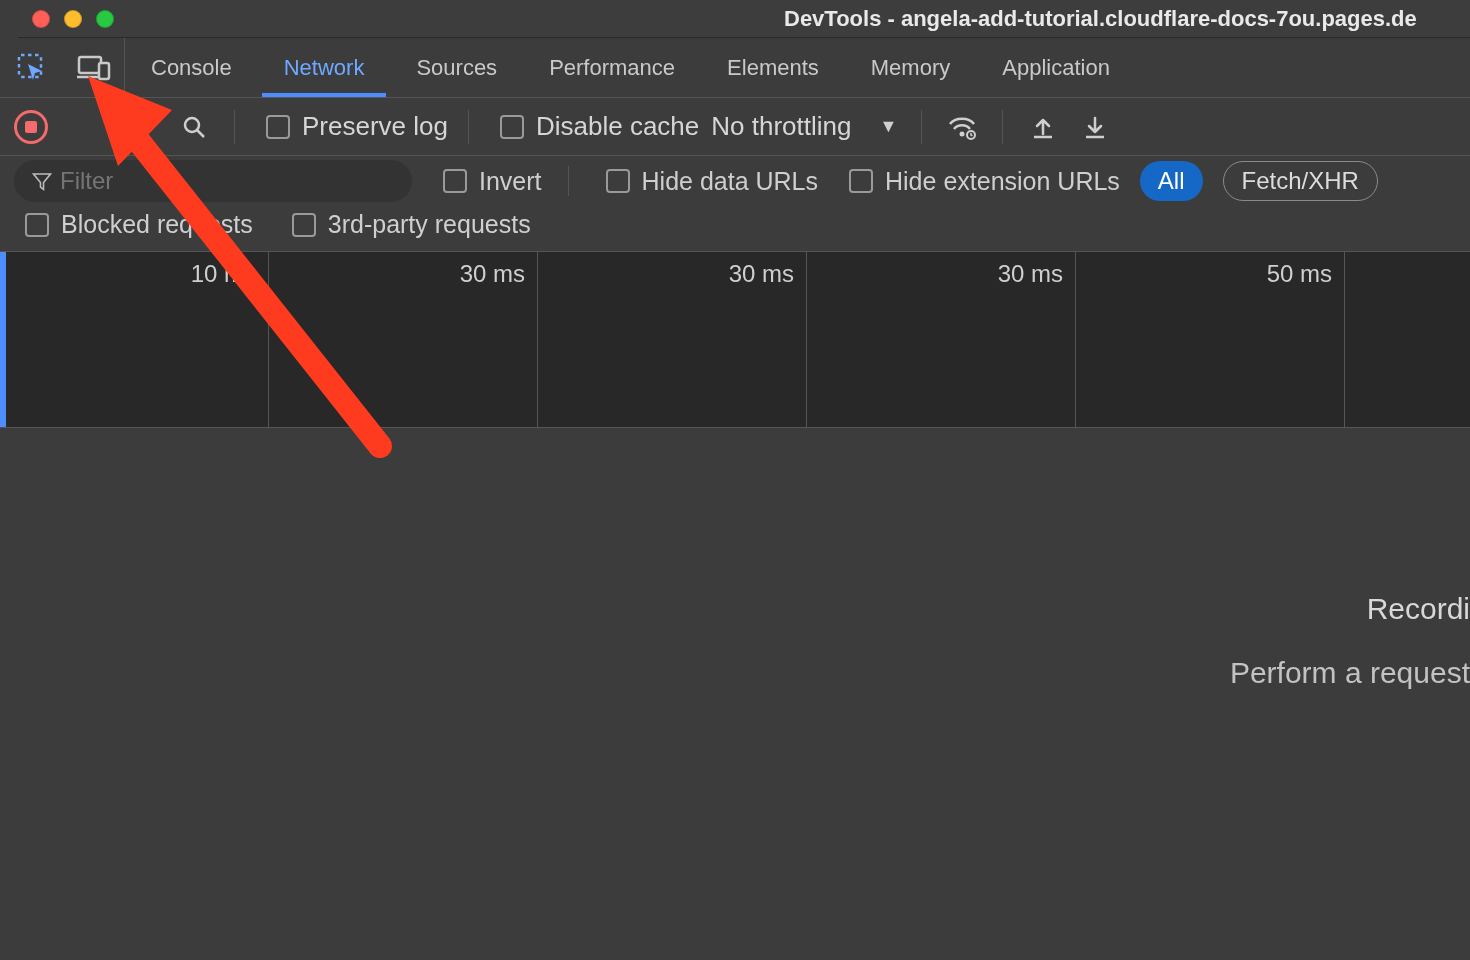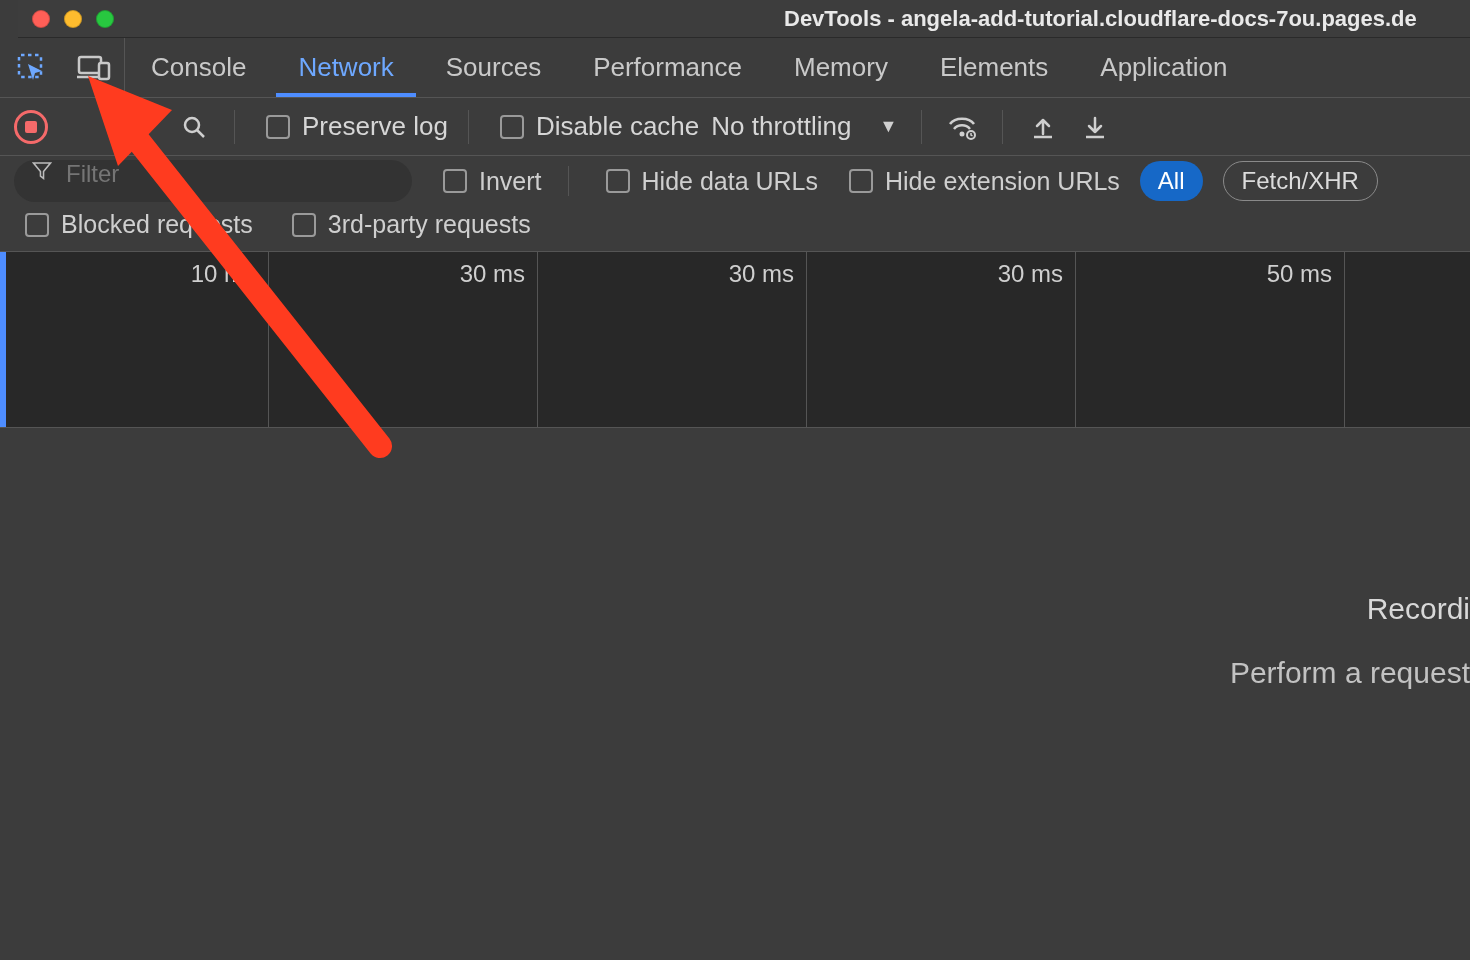--- a/index.html
+++ b/index.html
@@ -49,21 +49,21 @@
     display: flex; align-items: center; height: 100%;
     padding: 0 10px 0 12px; gap: 22px;
     border-right: 1px solid #555;
   }
   .iconbtn { display:flex; align-items:center; justify-content:center; width:40px; height:40px; cursor:pointer; }
   .iconbtn svg { display:block; }
   .tabs { display:flex; align-items:stretch; height:100%; }
   .tab {
     display:flex; align-items:center;
     padding: 0 26px;
-    font-size: 26px;
+    font-size: 22px;
     color: #c9c9c9;
     cursor:pointer;
     position: relative;
   }
   .tab.active {
     color: #6ea8ff;
   }
   .tab.active::after {
     content:"";
     position:absolute; left:4px; right:4px; bottom:0;
@@ -102,24 +102,24 @@
 
   
   .filterrow {
     height: 50px;
     background: #3c3c3c;
     display:flex; align-items:center;
     gap: 20px;
     padding: 0 14px;
   }
   .filter-input {
-    display:flex; align-items:flex-start;
+    display:flex; align-items:center;
     width: 398px; height:42px;
     background:#333333; border-radius:21px;
-    padding: 0 18px; gap:14px;
+    padding: 0 18px; gap:8px;
   }
   .filter-input input {
     flex:1; background:transparent; border:none; outline:none;
     color:#bdbdbd; font-size:24px;
   }
   .filterrow .sep { width:1px; height:30px; background:#555; margin:0 6px;}
   .pill {
     height:40px; padding:8px 18px; border-radius:20px;
     display:flex; align-items:center; font-size:24px;
     color:#fff; cursor:pointer;
@@ -207,22 +207,22 @@
         <line x1="0" y1="24" x2="26" y2="24" stroke="#c9c9c9" stroke-width="2.5"></line>
         <rect x="22" y="10" width="10" height="16" rx="2" fill="#3c3c3c" stroke="#c9c9c9" stroke-width="2.5"></rect>
       </svg>
     </div>
   </div>
   <div class="tabs">
     <div class="tab">Console</div>
     <div class="tab active">Network</div>
     <div class="tab">Sources</div>
     <div class="tab">Performance</div>
+    <div class="tab">Elements</div>
     <div class="tab">Memory</div>
-    <div class="tab">Elements</div>
     <div class="tab">Application</div>
   </div>
 </div>
 
 <div class="toolbar">
   <div class="record-btn">
       <div class="sq"></div>
     </div>
 
   <div style="width:50px"></div>

